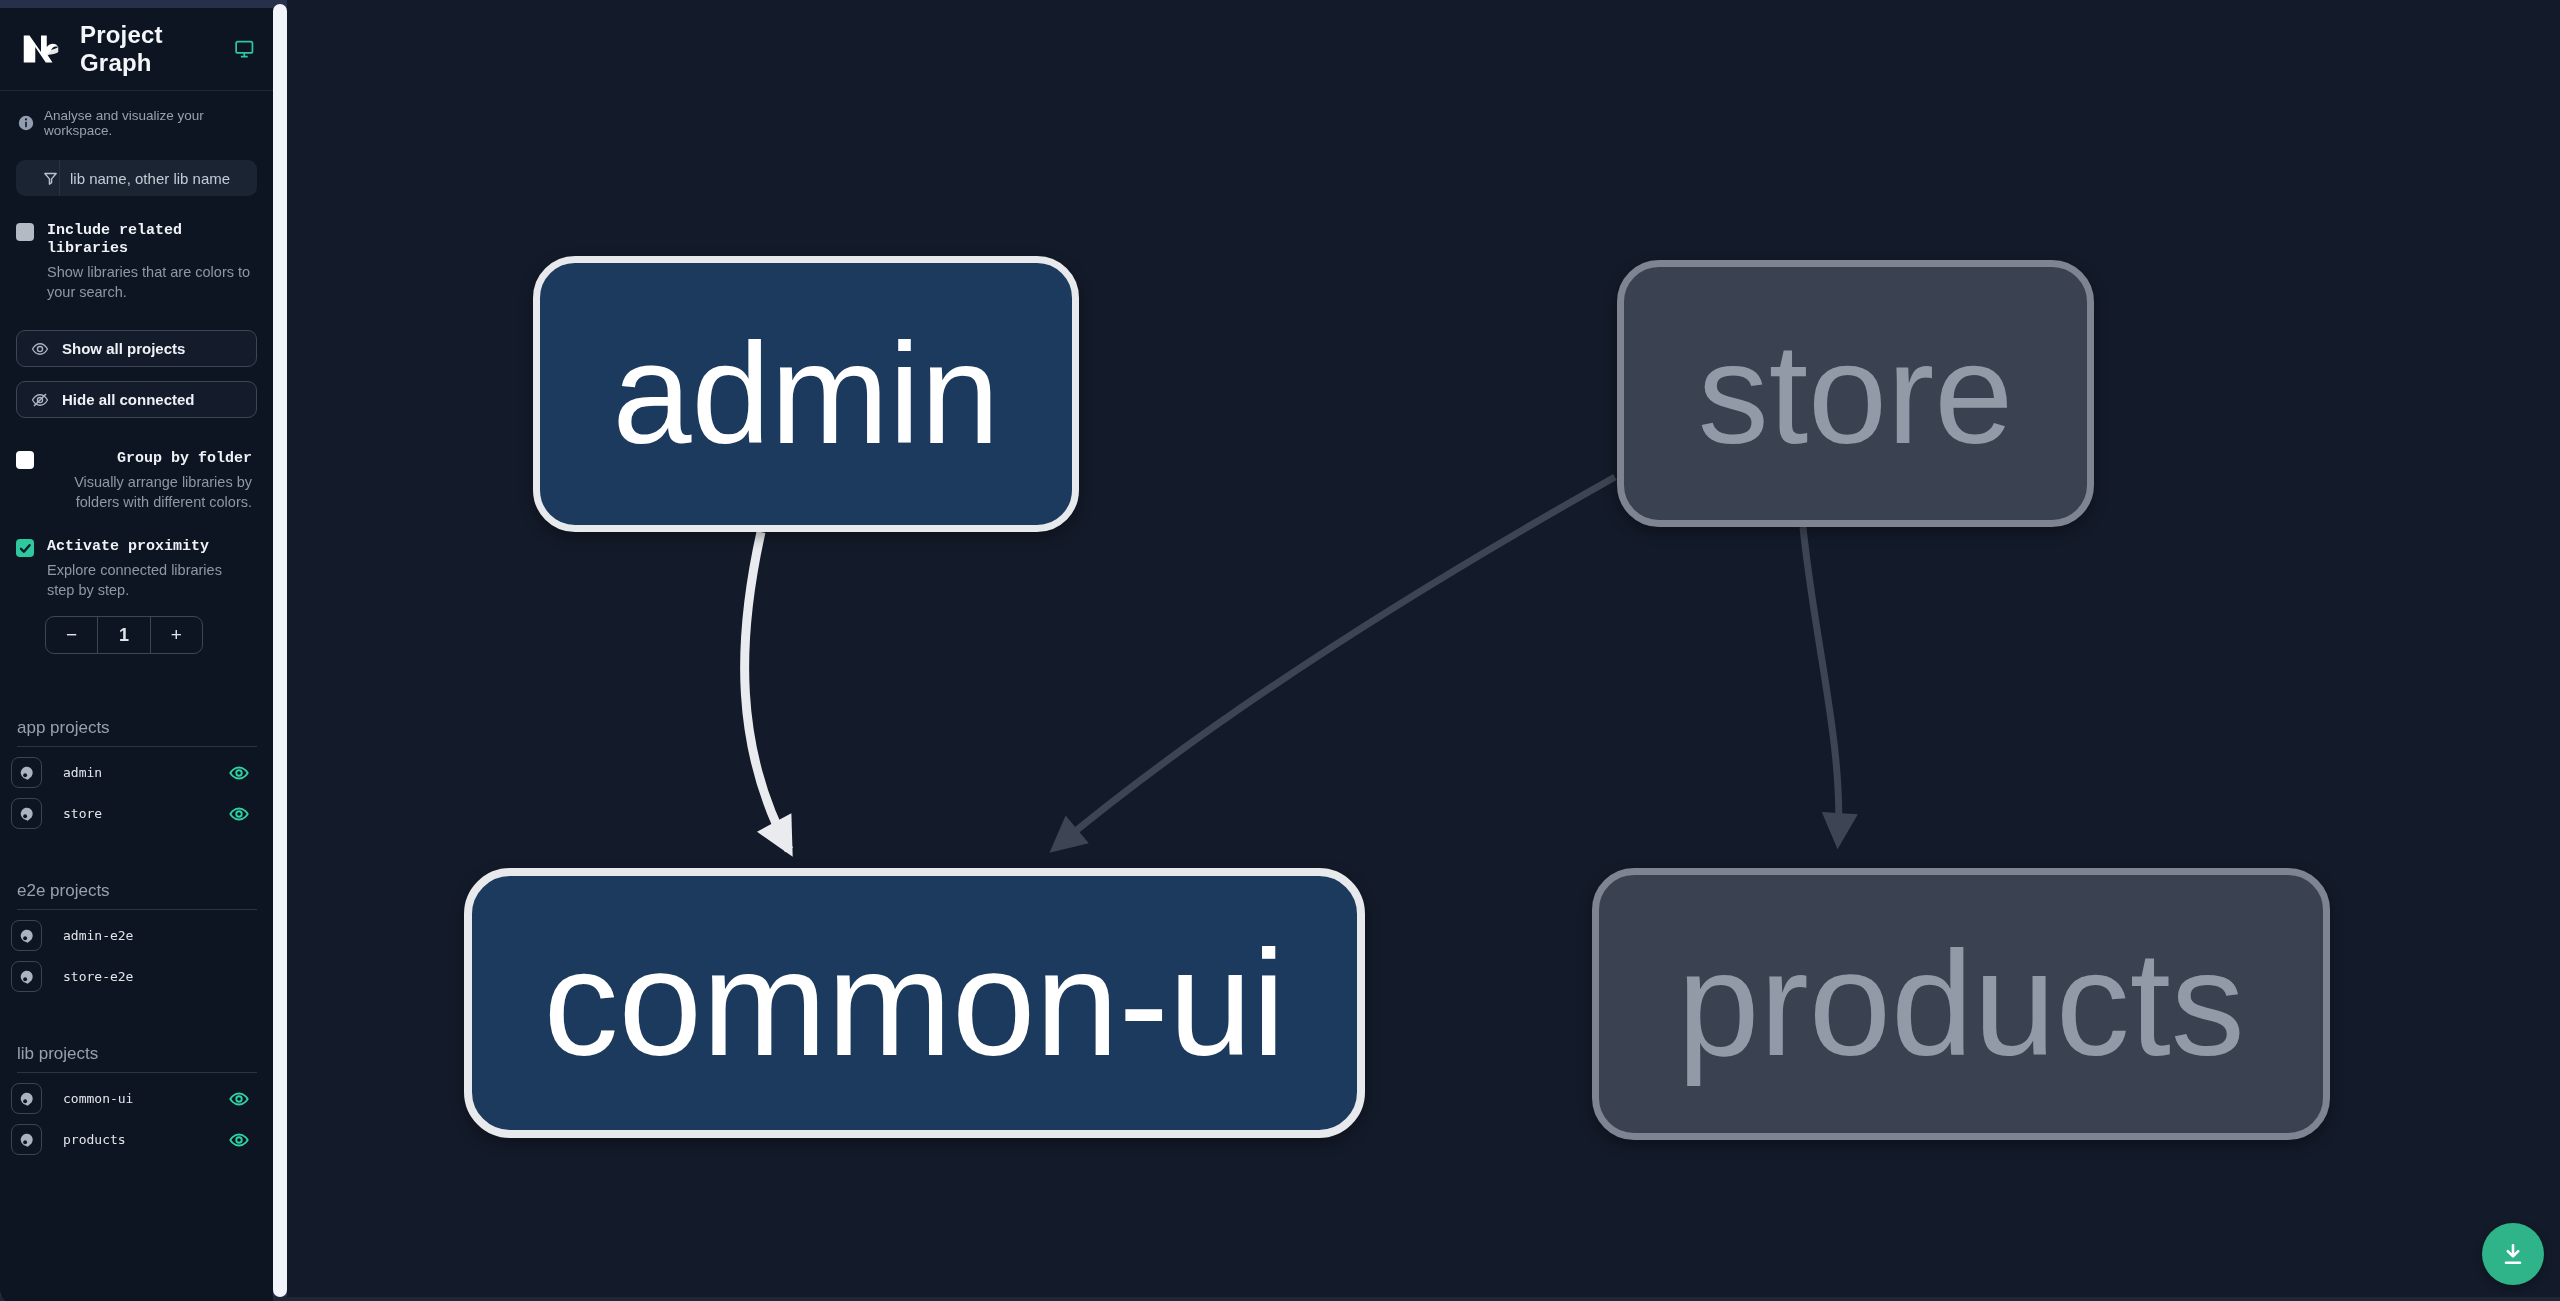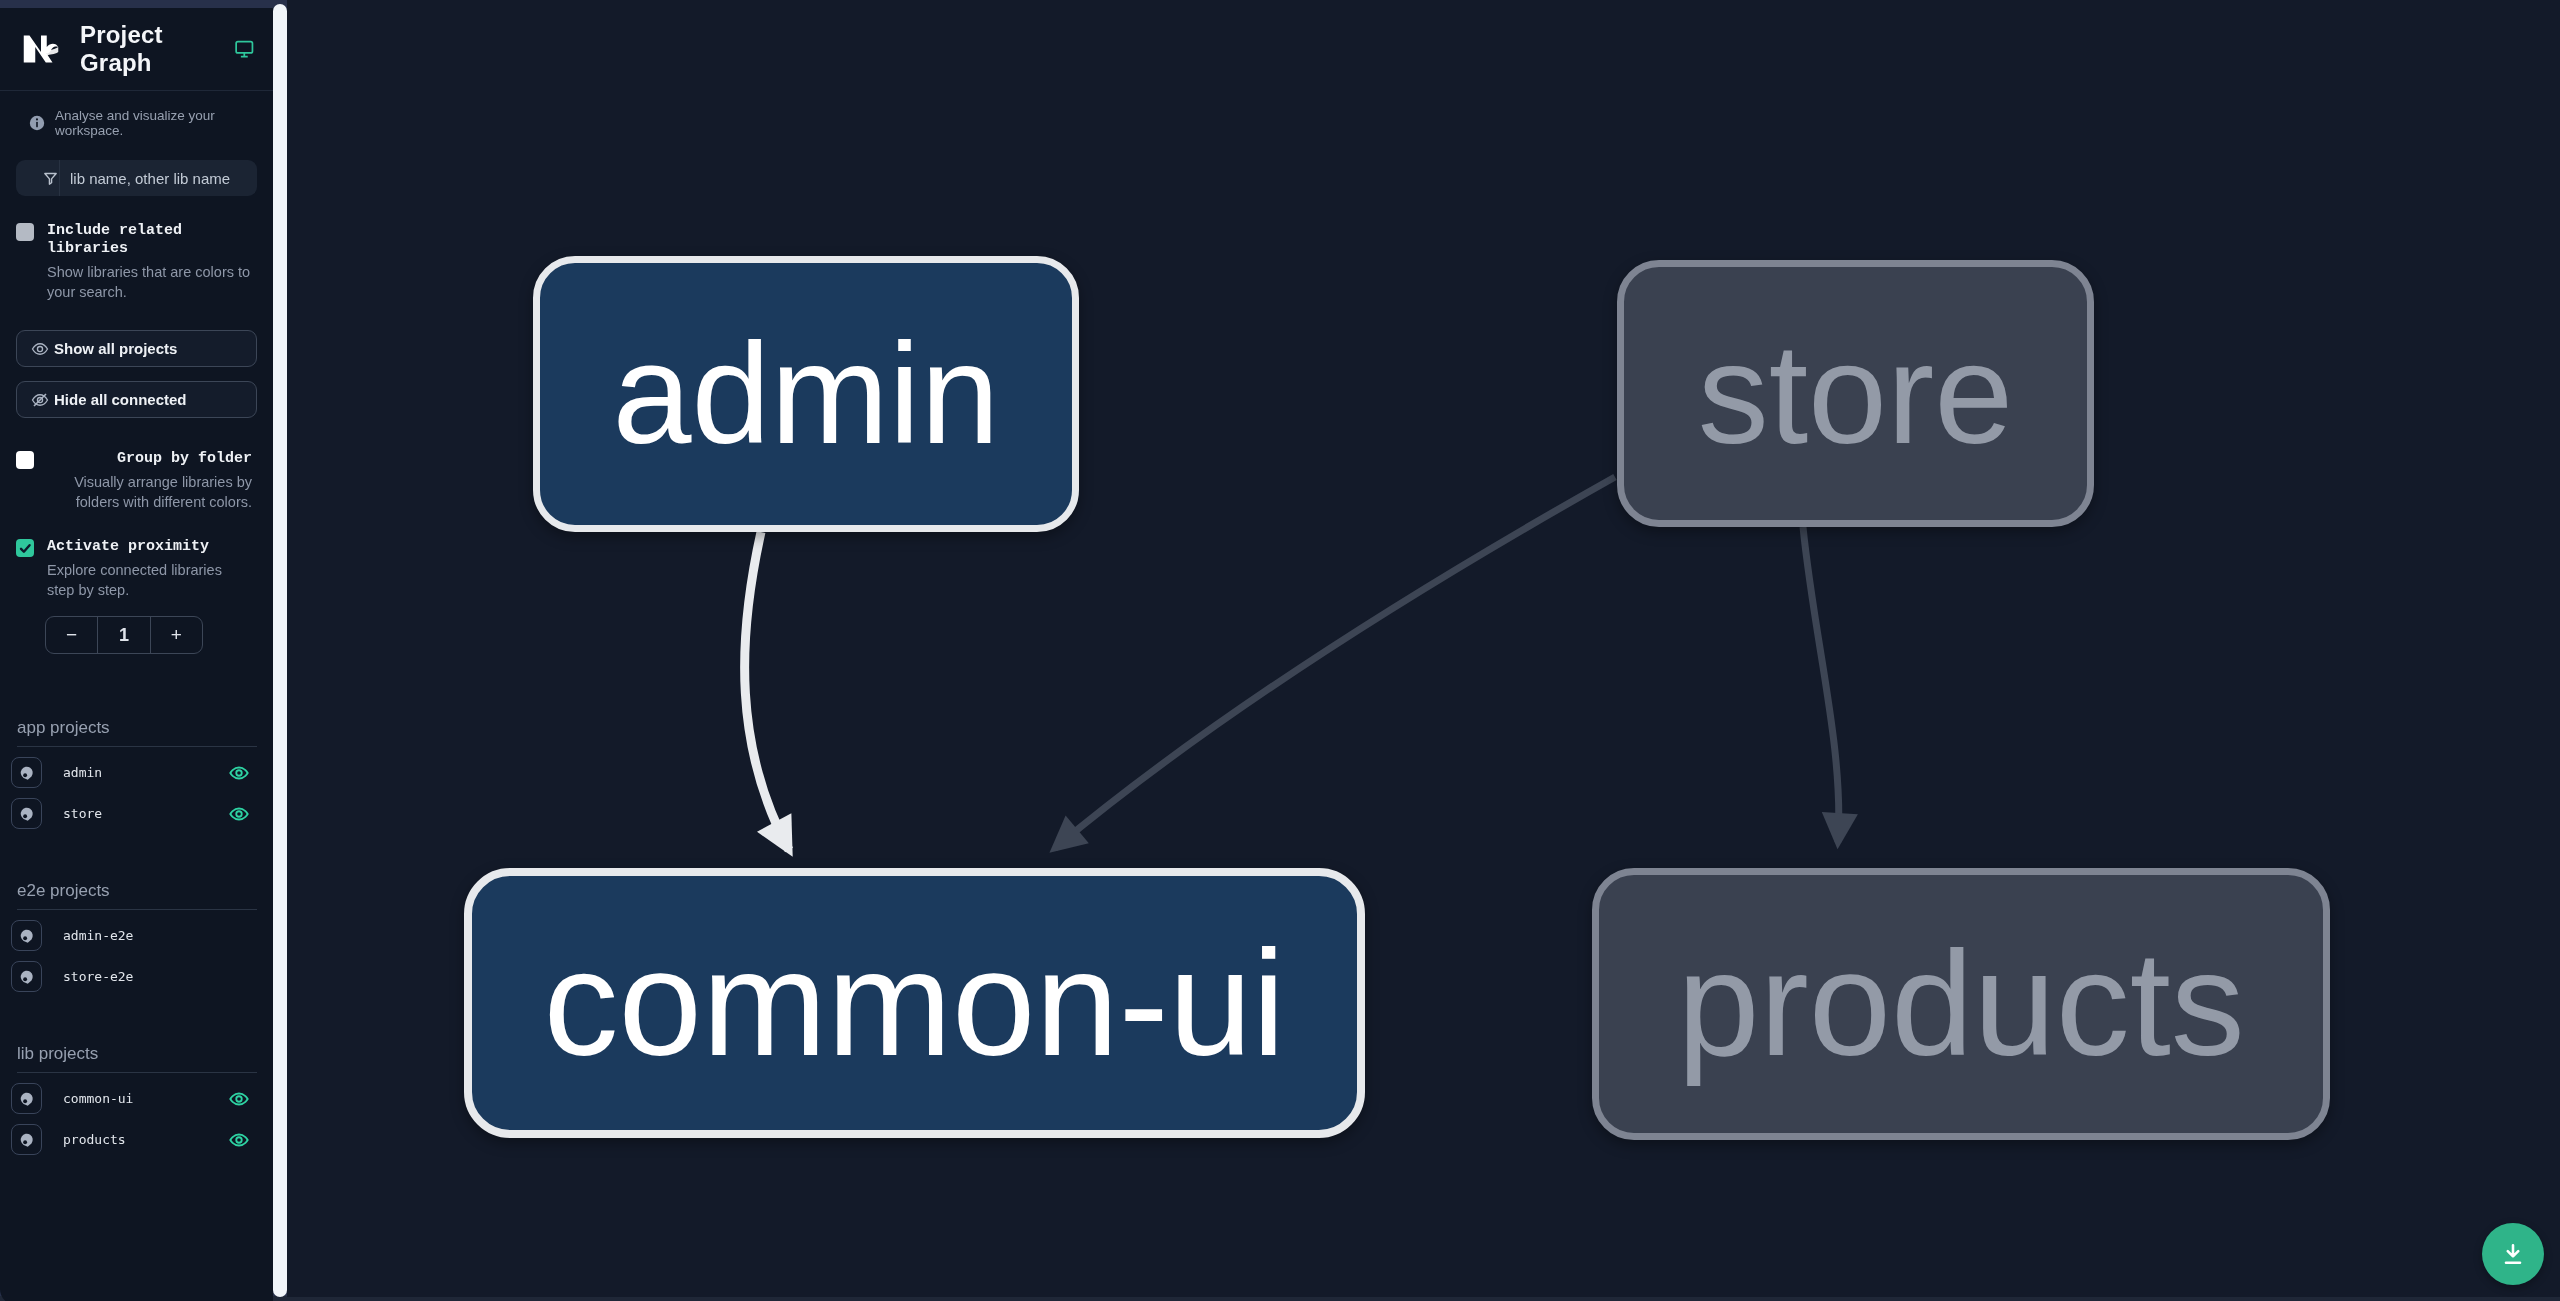--- a/index.html
+++ b/index.html
@@ -14,21 +14,21 @@
                   border-radius:7px; z-index:4; }
   .canvas { position:absolute; left:287px; top:0; width:2273px; height:1297px; background:#131a29; z-index:1; }
 
   
   .sb-header { height:83px; display:flex; align-items:center; padding:0 18px;
                border-bottom:1px solid #1f2838; }
   .nx-logo { width:46px; height:46px; flex:0 0 auto; }
   .sb-title { color:#f4f6f9; font-size:24px; font-weight:bold; margin-left:16px; letter-spacing:.2px; }
   .monitor-icon { width:24px; height:24px; margin-left:16px; color:#2fc79c; }
 
-  .tagline { display:flex; align-items:center; gap:10px; padding:17px 18px 4px 18px;margin-left:11px; }
+  .tagline { display:flex; align-items:center; gap:10px; padding:17px 18px 4px 18px; }
   .tagline .txt { color:#97a0b0; font-size:13.5px; }
   .info-icon { width:16px; height:16px; flex:0 0 auto; }
 
   
   .search { margin:18px 16px 0 16px; height:36px; background:#1b2433; border-radius:9px;
             display:flex; align-items:stretch; overflow:hidden;padding-left:26px; }
   .search .iconzone { width:38px; display:flex; align-items:center; justify-content:center;
                       border-right:1px solid #283242; color:#b9c1cd; }
   .search input { flex:1; background:transparent; border:none; outline:none; color:#cbd5e1;
                   font-size:15px; padding:0 10px; font-family:"Liberation Sans", sans-serif; }
@@ -41,21 +41,21 @@
   .cb-white { background:#ffffff; }
   .cb-checked { background:#2fc79c; display:flex; align-items:center; justify-content:center; }
   .cb-checked svg { width:13px; height:13px; color:#0d1a2b; }
   .opt .optbody { margin-left:13px; }
   .opt .lbl { color:#eef1f5; font-size:15px; font-weight:bold; line-height:18px;font-family:Liberation Mono, monospace; }
   .opt .dsc { color:#8e97a8; font-size:14.5px; line-height:1.38; margin-top:4px; max-width:205px; }
 
   
   .sb-btn { margin:14px 32px 0 16px; width:241px; height:37px; background:#141c2b;
             border:1px solid #3c4657; border-radius:9px; display:flex; align-items:center;
-            gap:5px; padding:16px 14px; cursor:pointer; }
+            gap:13px; padding:16px 14px; cursor:pointer; }
   .sb-btn:first-of-type { margin-top:28px; }
   .sb-btn .bicon { width:18px; height:18px; color:#aab3c2; flex:0 0 auto; }
   .sb-btn .btxt { color:#eef1f5; font-size:15px; font-weight:bold; }
 
   
   .stepper { margin:16px 0 0 45px; width:158px; height:38px; border:1px solid #3c4657;
              border-radius:9px; display:flex; overflow:hidden; }
   .stepper .cell { flex:1; display:flex; align-items:center; justify-content:center;
                    color:#dfe3ea; font-size:19px; background:transparent; border:none; cursor:pointer;
                    font-family:"Liberation Sans", sans-serif; }

